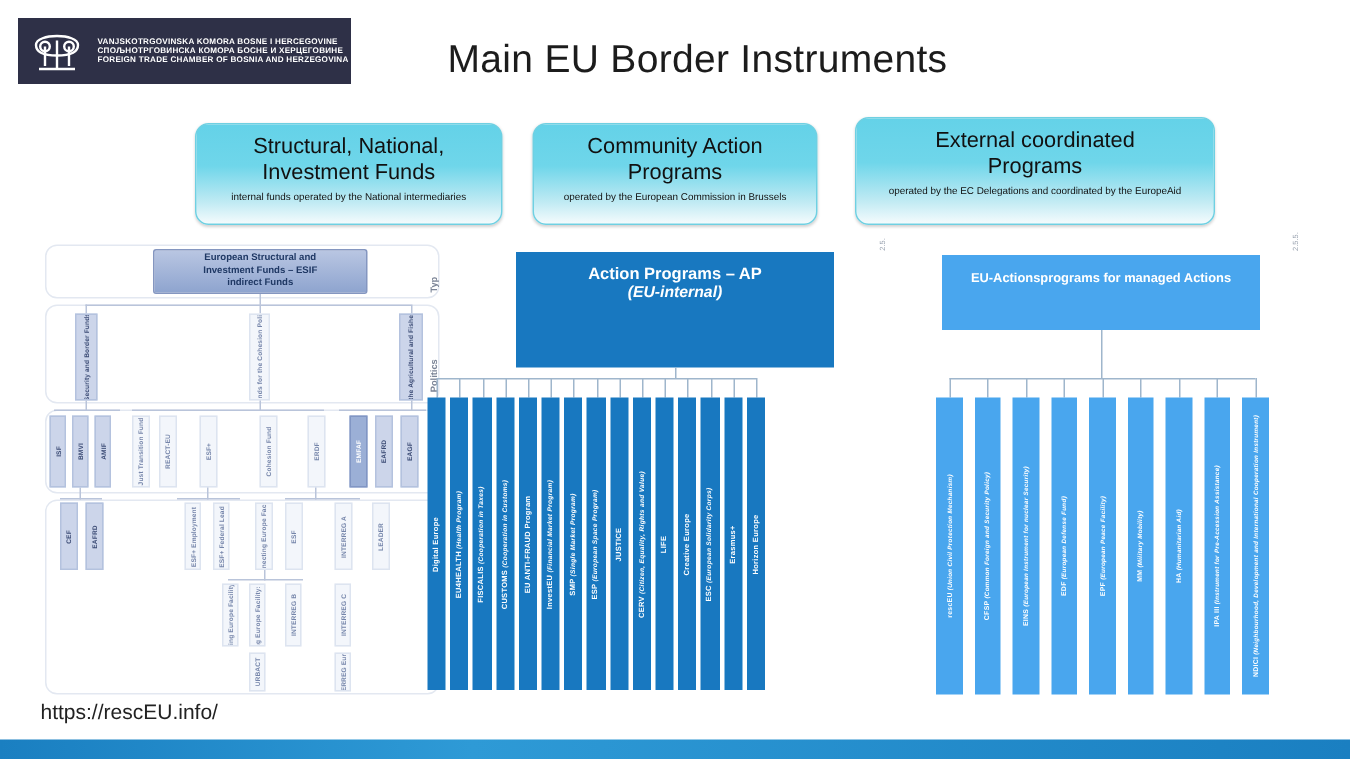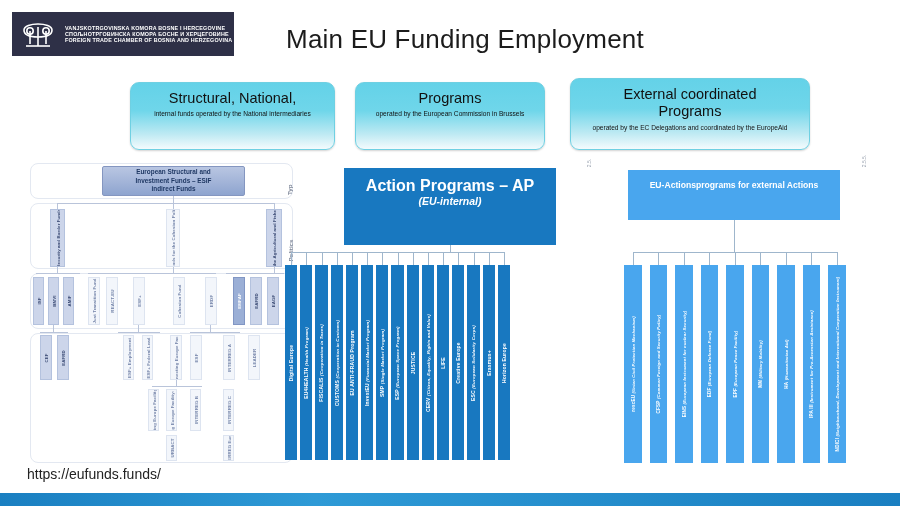--- a/index.html
+++ b/index.html
@@ -87,21 +87,21 @@
   }
   .vbox.pale .vt{color:#7585aa;}
   .conn{position:absolute;background:#b9c4da;}
 
   
   #apbox{
     position:absolute;left:344px;top:168px;width:212px;height:77px;
     background:#1878c0;color:#fff;text-align:center;box-sizing:border-box;
     padding-top:9px;
   }
-  #apbox .l1{font-size:16px;font-weight:bold;}
+  #apbox .l1{font-size:11px;font-weight:bold;}
   #apbox .l2{font-size:11px;font-weight:bold;margin-top:12px;}
   #apbox .l3{font-size:10.5px;font-style:italic;font-weight:bold;}
 
   
   #extbox{
     position:absolute;left:628px;top:170px;width:212px;height:50px;
     background:#49a6ee;color:#fff;text-align:center;box-sizing:border-box;
     padding-top:10px;
   }
   #extbox .l1{font-size:8.6px;font-weight:bold;}
@@ -140,28 +140,30 @@
         <circle cx="28" cy="14" r="3.2"></circle>
       </g>
     </svg>
     <div class="ltext">
       <span>VANJSKOTRGOVINSKA KOMORA BOSNE I HERCEGOVINE</span>
       <span>СПОЉНОТРГОВИНСКА КОМОРА БОСНЕ И ХЕРЦЕГОВИНЕ</span>
       <span>FOREIGN TRADE CHAMBER OF BOSNIA AND HERZEGOVINA</span>
     </div>
   </div>
 
-  <div id="title">Main EU Funding Employment</div>
+  <div id="title">Main EU Border Instruments</div>
 
   <div class="cyanbox" id="box1">
     <div class="bt">Structural, National,</div>
+    <div class="bt">Investment  Funds</div>
     <div class="bs">internal funds operated by the National intermediaries</div>
   </div>
 
   <div class="cyanbox" id="box2">
+    <div class="bt">Community Action</div>
     <div class="bt">Programs</div>
     <div class="bs">operated by the European Commission in Brussels</div>
   </div>
 
   <div class="cyanbox" id="box3">
     <div class="bt">External coordinated</div>
     <div class="bt">Programs</div>
     <div class="bs">operated by the EC Delegations and coordinated by the EuropeAid</div>
   </div>
 
@@ -301,21 +303,21 @@
       <div class="vt">INTERREG Europe</div>
       </div>
   </div>
 
   <div id="apbox">
     <div class="l1">Action Programs – AP</div>
     <div class="l3">(EU-internal)</div>
   </div>
 
   <div id="extbox">
-    <div class="l1">EU-Actionsprograms for external Actions</div>
+    <div class="l1">EU-Actionsprograms for managed Actions</div>
   </div>
 
   <div id="ap-connectors">
       <div style="position: absolute; background: rgb(159, 182, 204); left: 450px; top: 245px; width: 1px; height: 7px;"></div>
       <div style="position: absolute; background: rgb(159, 182, 204); left: 291.1px; top: 252px; width: 212.8px; height: 1px;"></div>
       <div style="position: absolute; background: rgb(159, 182, 204); left: 291.1px; top: 252px; width: 1px; height: 13px;"></div>
       <div style="position: absolute; background: rgb(159, 182, 204); left: 306.3px; top: 252px; width: 1px; height: 13px;"></div>
       <div style="position: absolute; background: rgb(159, 182, 204); left: 321.5px; top: 252px; width: 1px; height: 13px;"></div>
       <div style="position: absolute; background: rgb(159, 182, 204); left: 336.7px; top: 252px; width: 1px; height: 13px;"></div>
       <div style="position: absolute; background: rgb(159, 182, 204); left: 351.9px; top: 252px; width: 1px; height: 13px;"></div>
@@ -414,15 +416,15 @@
         <div class="btxt" style="font-size: 4.6px;"><span>HA</span><i style="font-size: 4.2px;"> (Humanitarian Aid)</i></div>
       </div>
       <div class="bar" style="left: 178.5px; width: 17.5px; height: 198px; background: rgb(73, 166, 238);">
         <div class="btxt" style="font-size: 4.6px;"><span>IPA III</span><i style="font-size: 4.2px;"> (Instrument for Pre-Accession Assistance)</i></div>
       </div>
       <div class="bar" style="left: 204px; width: 17.5px; height: 198px; background: rgb(73, 166, 238);">
         <div class="btxt" style="font-size: 4.6px;"><span>NDICI</span><i style="font-size: 4.2px;"> (Neighbourhood, Development and International Cooperation Instrument)</i></div>
       </div>
     </div>
 
-  <div id="url">https://eufunds.funds/</div>
+  <div id="url">https://rescEU.info/</div>
   <div id="footer"></div>
 </div>
 
 </body></html>

